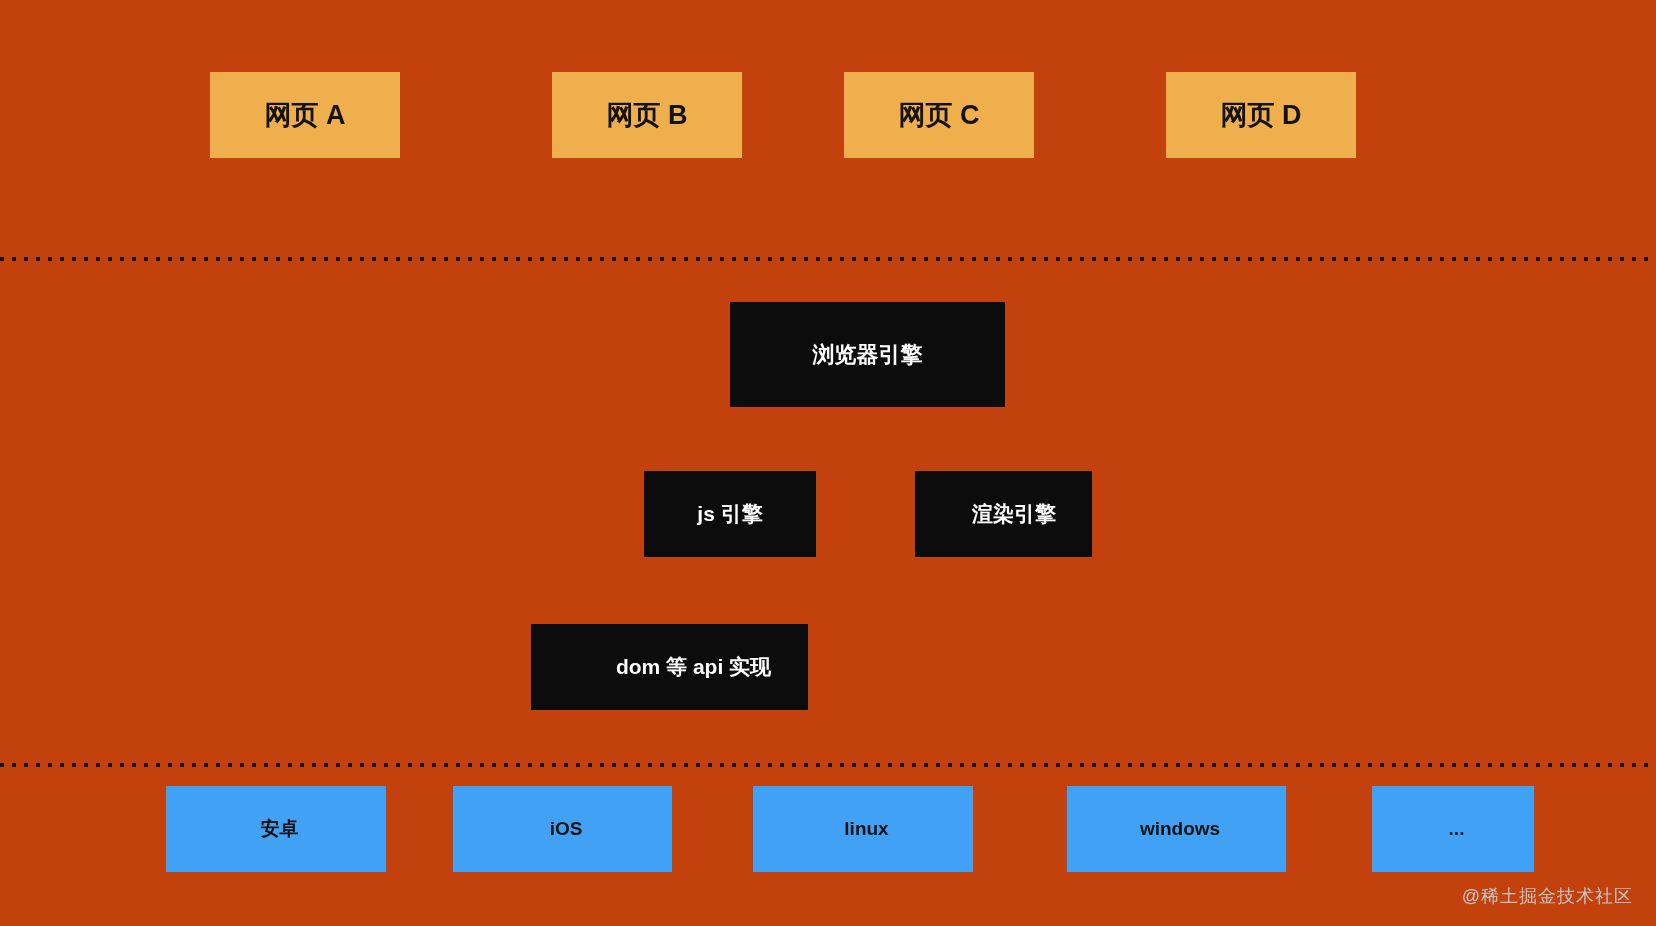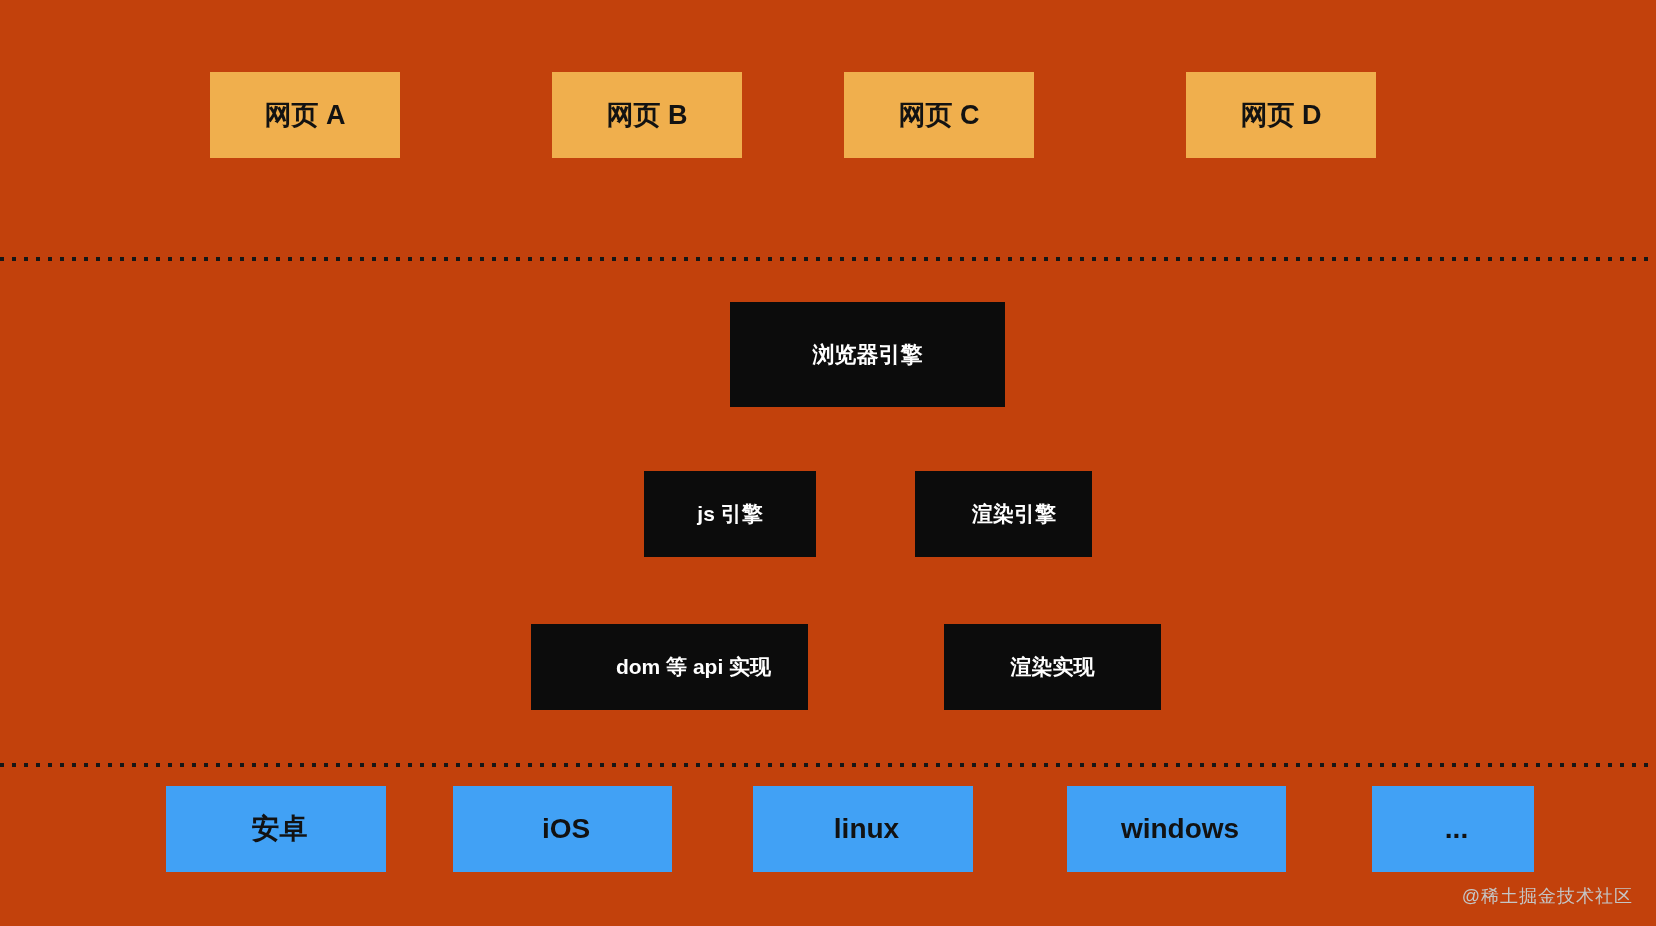--- a/index.html
+++ b/index.html
@@ -36,21 +36,21 @@
     font-size: 27px;
   }
   .engine-box {
     background: var(--engine-box);
     color: var(--text-light);
     font-size: 21px;
   }
   .platform-box {
     background: var(--platform-box);
     color: var(--text-dark);
-    font-size: 28px;
+    font-size: 19px;
     padding-left: 7px;
   }
   .dotline {
     position: absolute;
     left: 0;
     width: 1656px;
     height: 4px;
     background-image: repeating-linear-gradient(90deg,
       var(--dot-color) 0px, var(--dot-color) 4px,
       transparent 4px, transparent 12px);
@@ -66,31 +66,30 @@
   }
 </style>
 </head>
 <body>
 
 <div class="canvas">
 
   <div class="box page-box" style="left:210px; top:72px; width:190px; height:86px;">网页 A</div>
   <div class="box page-box" style="left:552px; top:72px; width:190px; height:86px;">网页 B</div>
   <div class="box page-box" style="left:844px; top:72px; width:190px; height:86px;">网页 C</div>
-  <div class="box page-box" style="left:1166px; top:72px; width:190px; height:86px;margin-left:20px;">网页 D</div>
+  <div class="box page-box" style="left:1166px; top:72px; width:190px; height:86px;">网页 D</div>
 
   <div class="dotline" style="top:257px;"></div>
 
   <div class="box engine-box" style="left:730px; top:302px; width:275px; height:105px; font-size:22px;">浏览器引擎</div>
 
   <div class="box engine-box" style="left:644px; top:471px; width:172px; height:86px;">js 引擎</div>
   <div class="box engine-box" style="left:915px; top:471px; width:177px; height:86px;padding-left:21px;">渲染引擎</div>
 
   <div class="box engine-box" style="left:531px; top:624px; width:277px; height:86px;padding-left:48px;">dom 等 api 实现</div>
-  <div class="box engine-box" style="left:944px; top:624px; width:217px; height:86px;">渲染实现</div>
 
   <div class="dotline" style="top:763px;"></div>
 
   <div class="box platform-box" style="left:166px; top:786px; width:220px; height:86px;">安卓</div>
   <div class="box platform-box" style="left:453px; top:786px; width:219px; height:86px;">iOS</div>
   <div class="box platform-box" style="left:753px; top:786px; width:220px; height:86px;">linux</div>
   <div class="box platform-box" style="left:1067px; top:786px; width:219px; height:86px;">windows</div>
   <div class="box platform-box" style="left:1372px; top:786px; width:162px; height:86px;">...</div>
 
   <div class="watermark">@稀土掘金技术社区</div>

